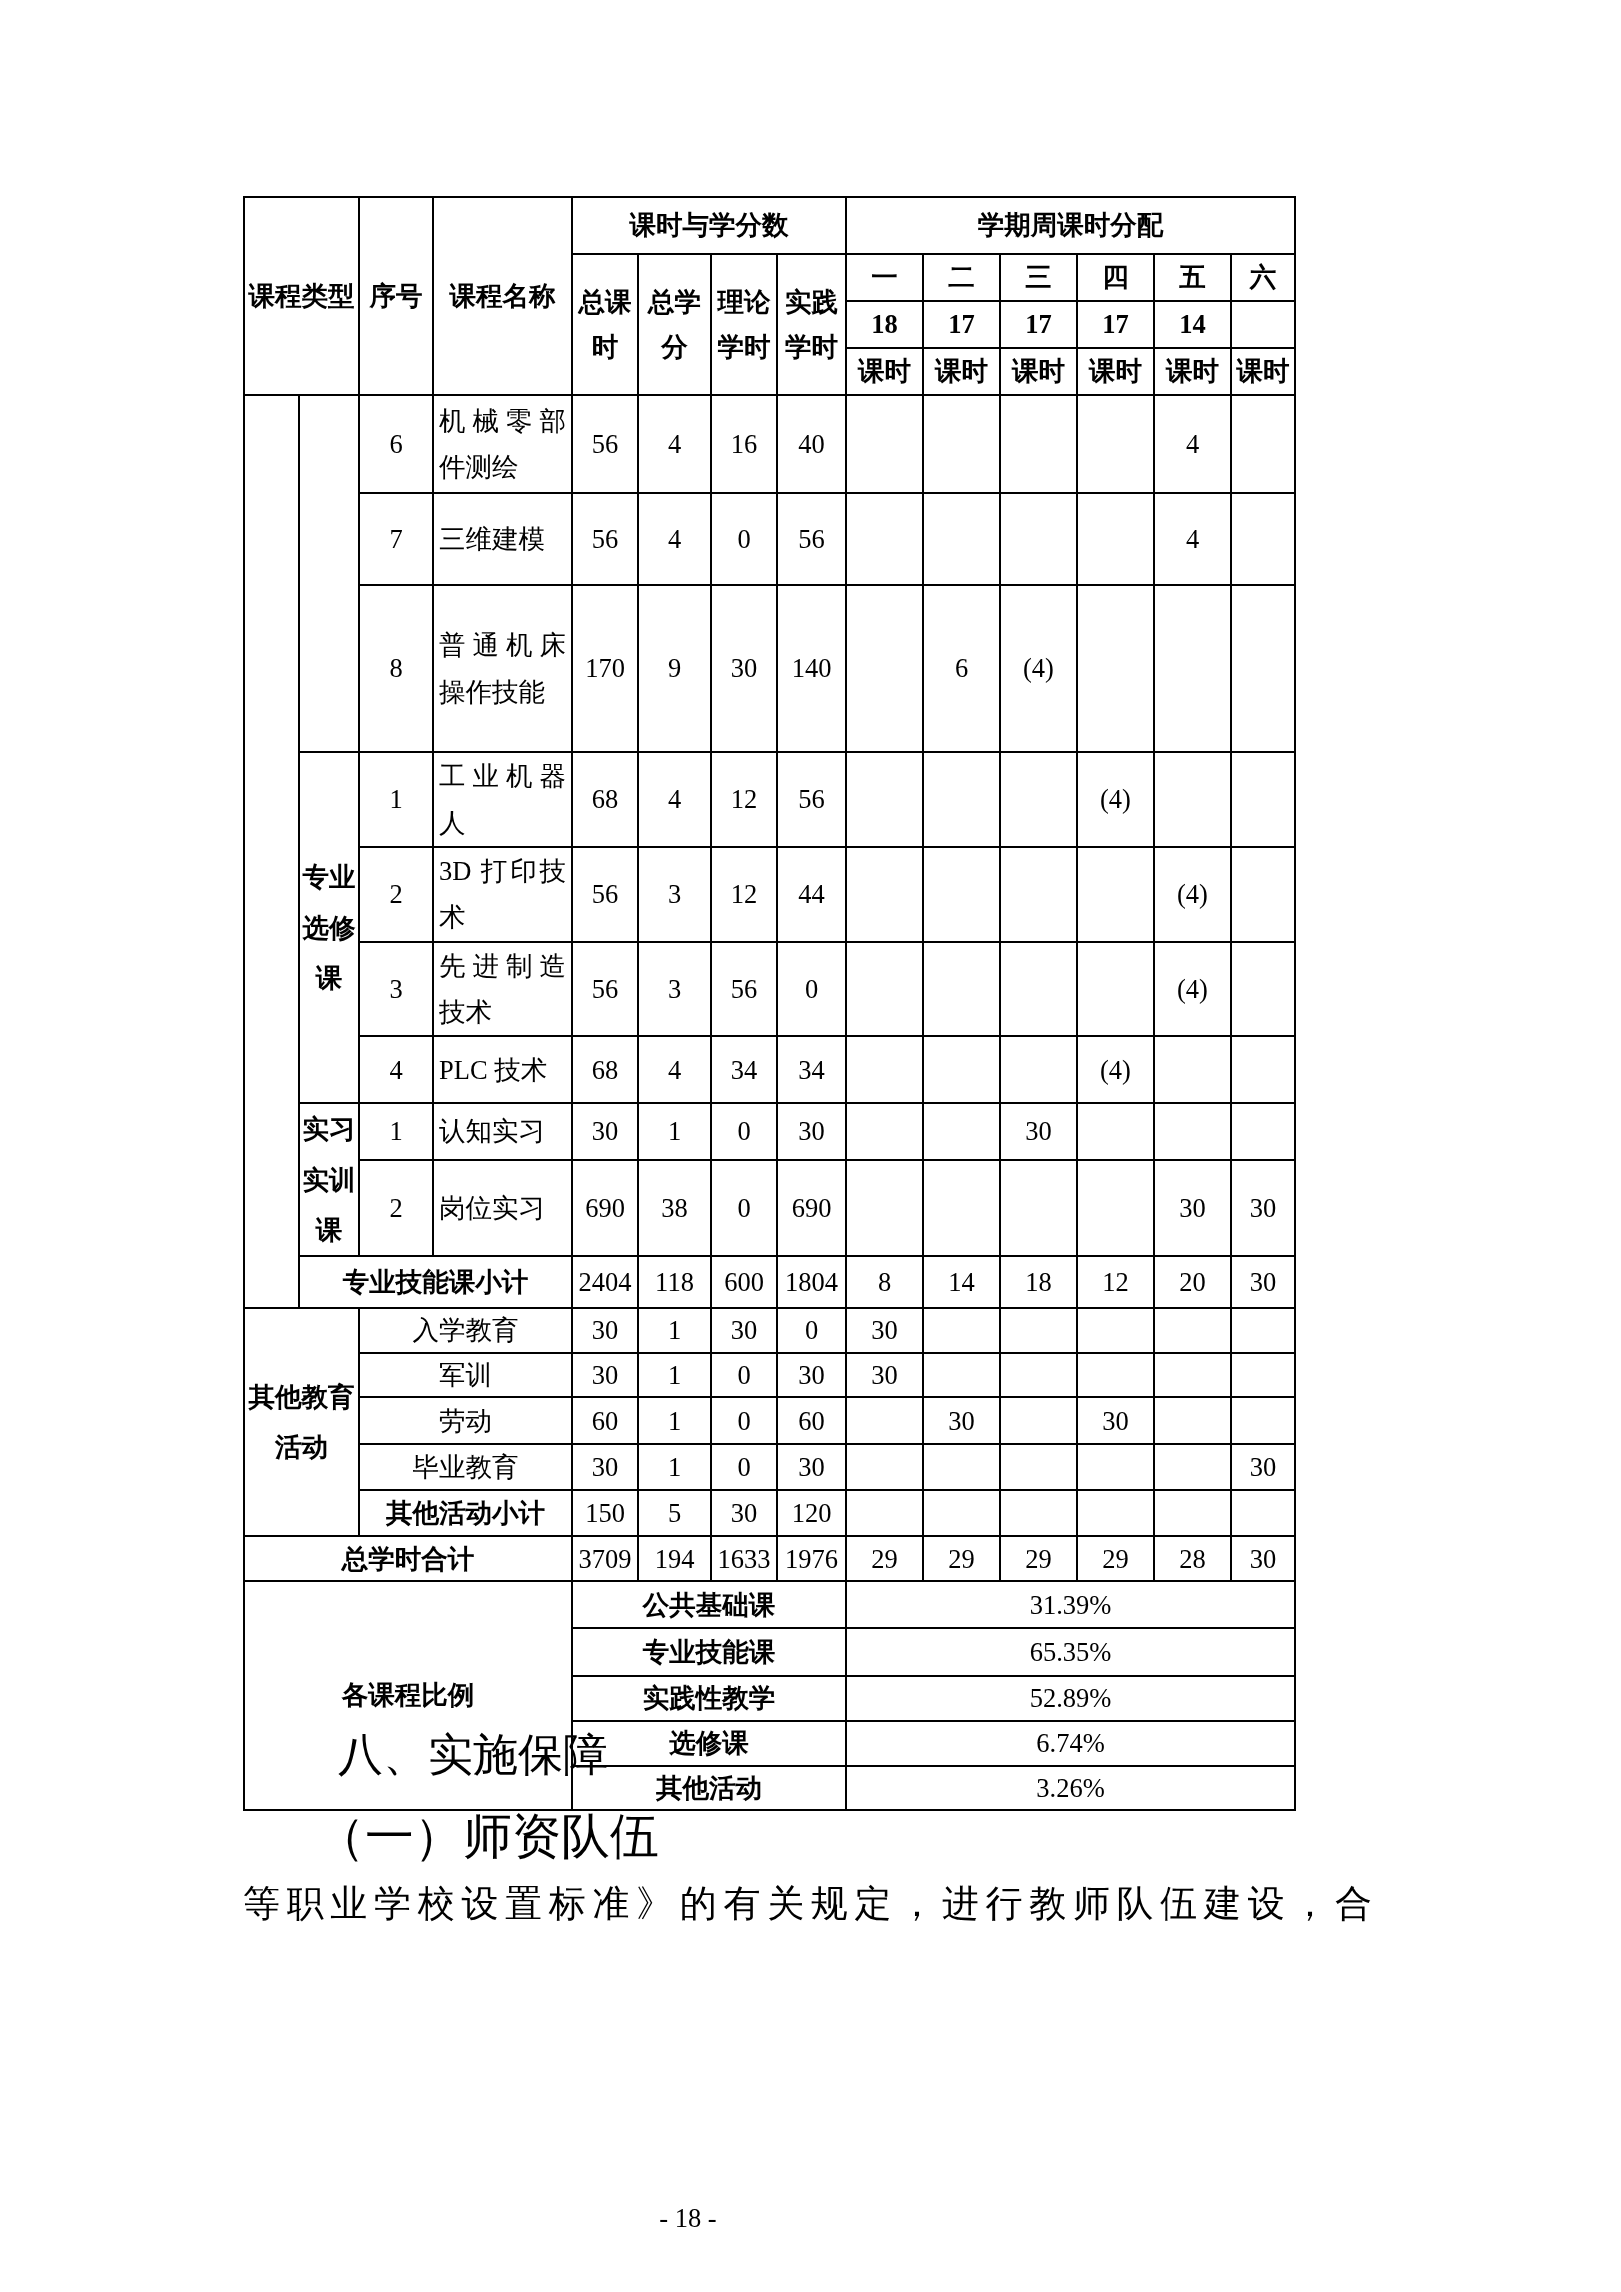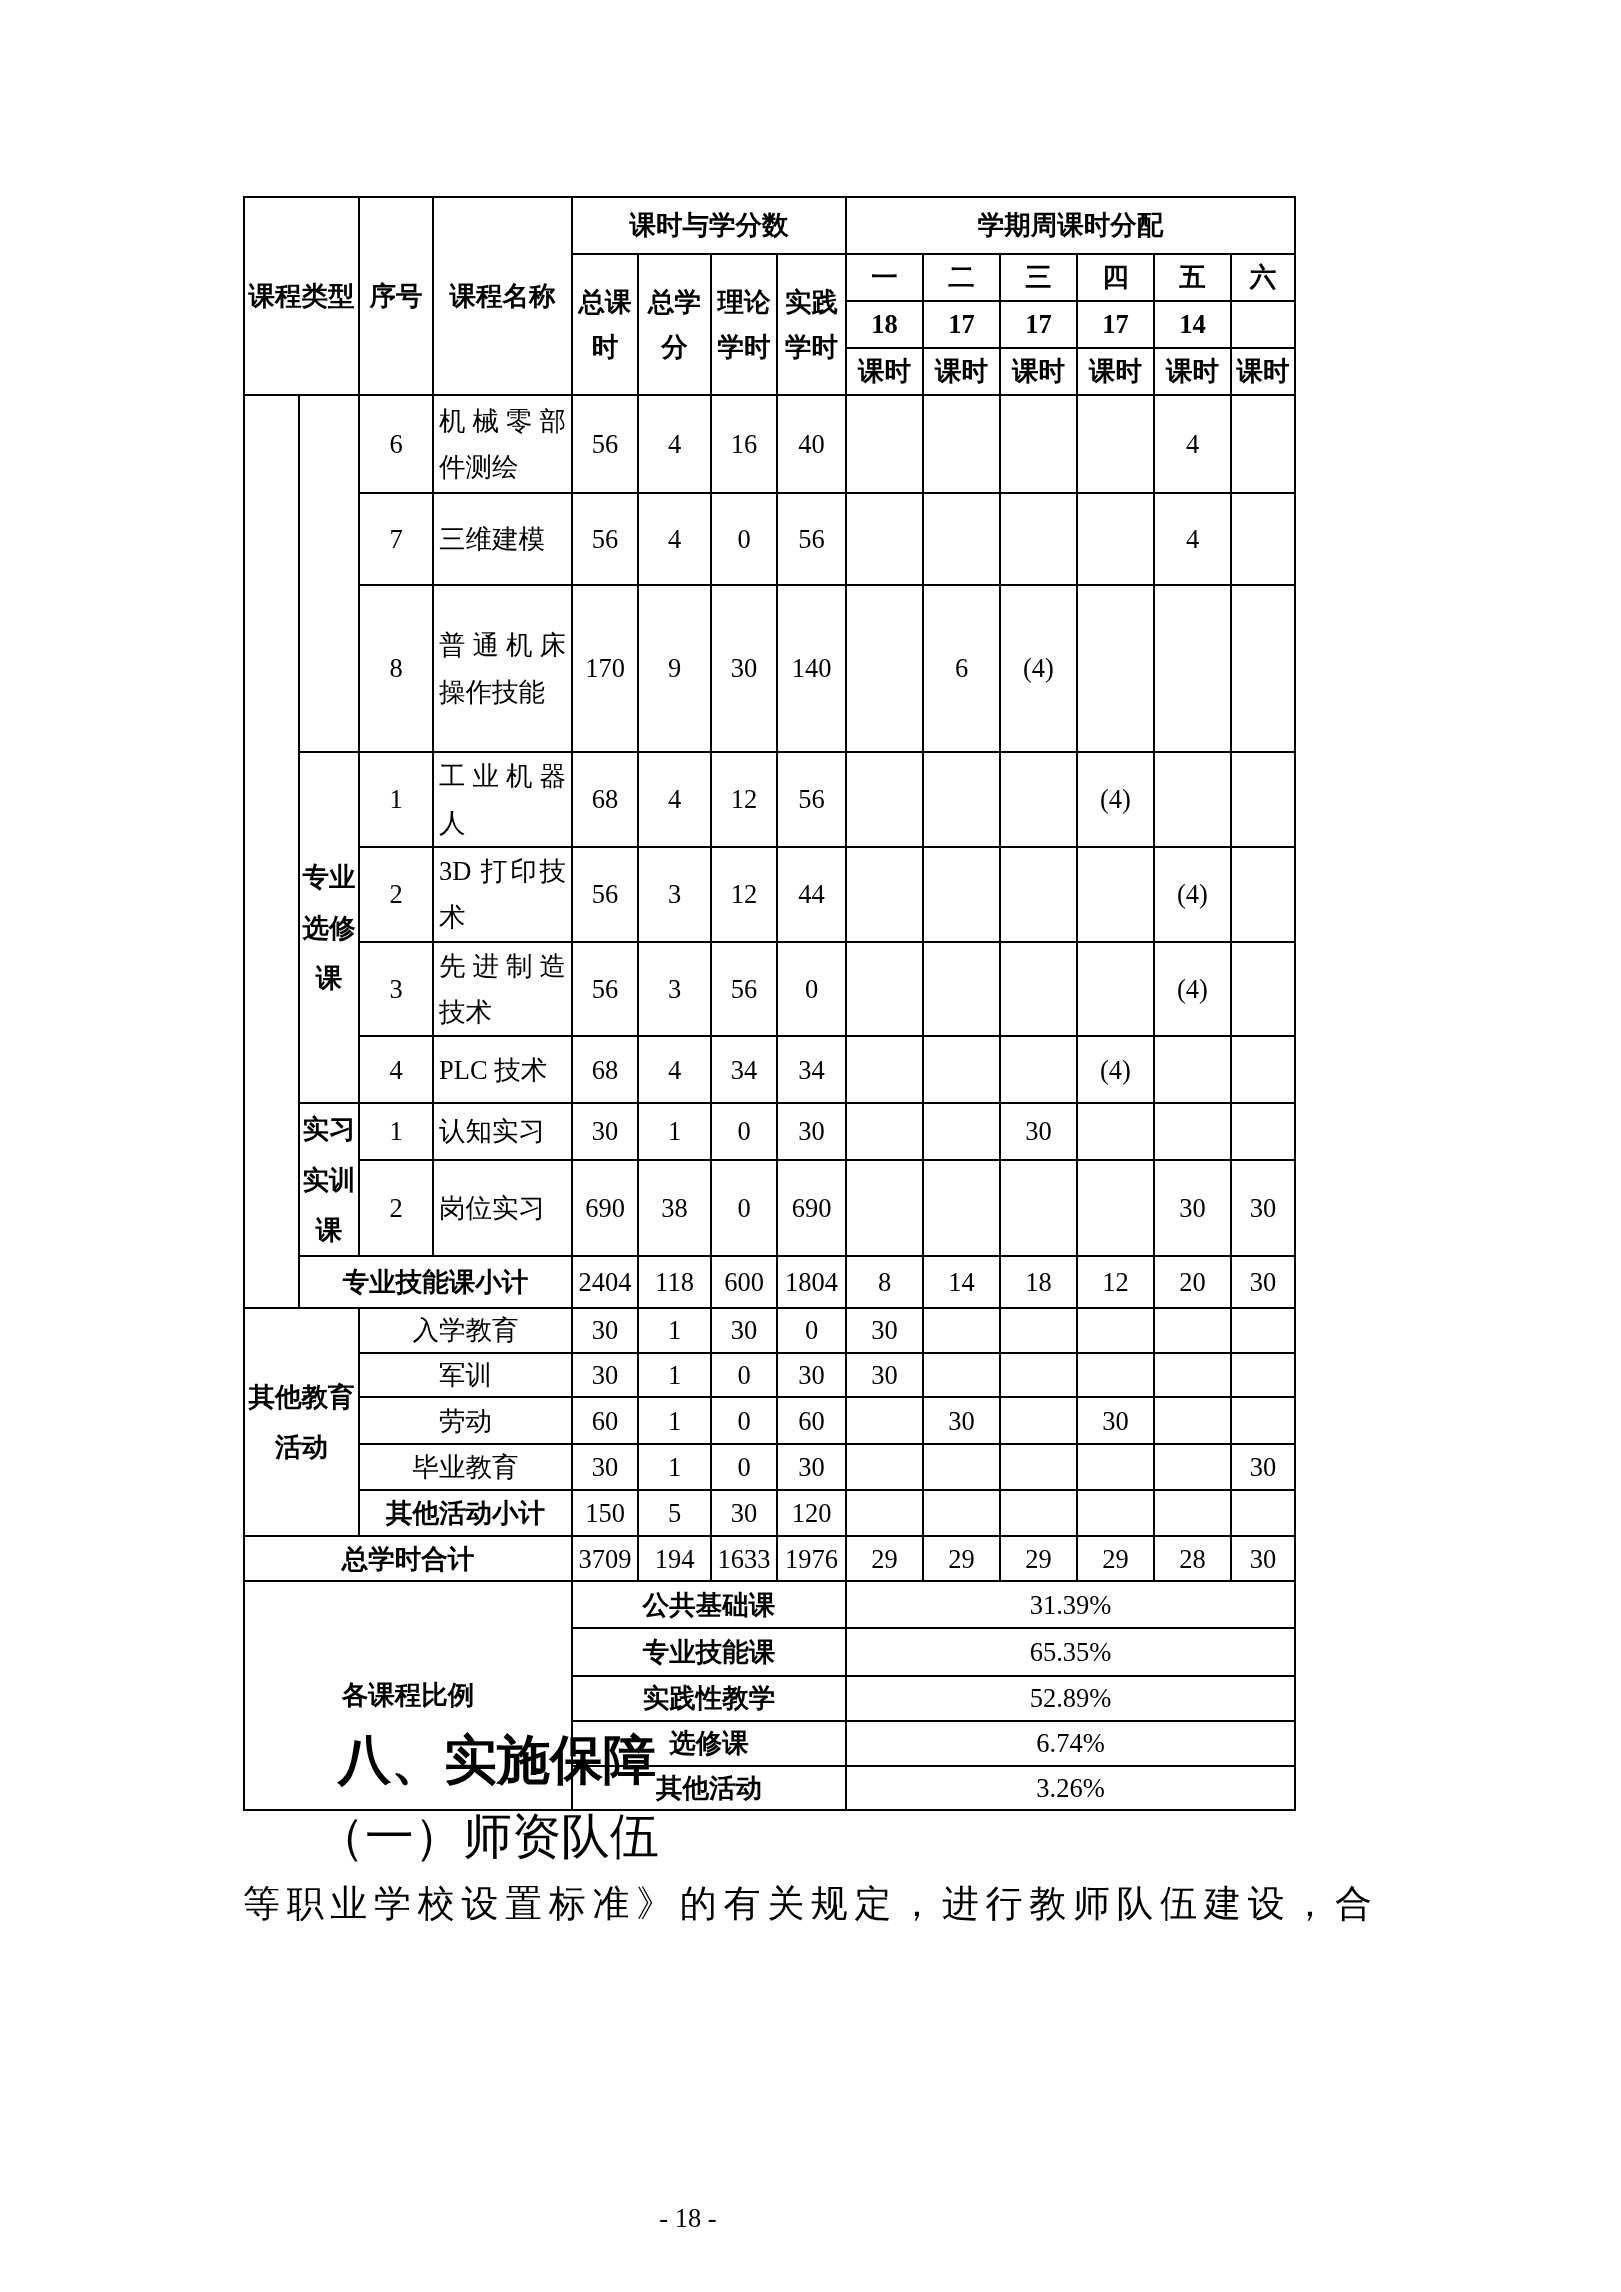--- a/index.html
+++ b/index.html
@@ -35,22 +35,22 @@
     text-align-last: left;
     padding: 0 5px;
     line-height: 1.75;
   }
   .schedule td.cat { font-weight: bold; line-height: 1.9; }
   .schedule td.bold { font-weight: bold; }
   .content-block { position: absolute; }
   .h1 {
     left: 338px; top: 1728px;
     font-family: "Liberation Sans", "DejaVu Sans", sans-serif;
-    font-weight: bold;
-    font-size: 53px;
+    font-weight: normal;
+    font-size: 45px;
     line-height: 1.2;
   }
   .h2 {
     left: 316px; top: 1808px;
     font-size: 49px;
     line-height: 1.2;
     font-family: "Liberation Serif", "DejaVu Serif", serif;
   }
   .para {
     left: 243px; top: 1855px; width: 1129px;

